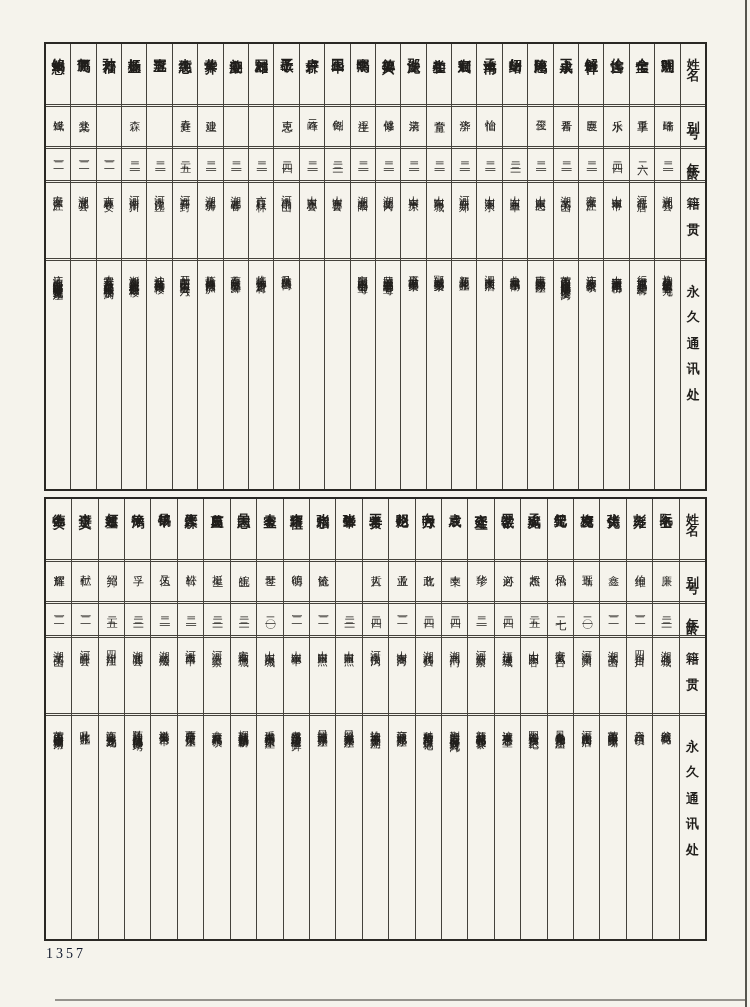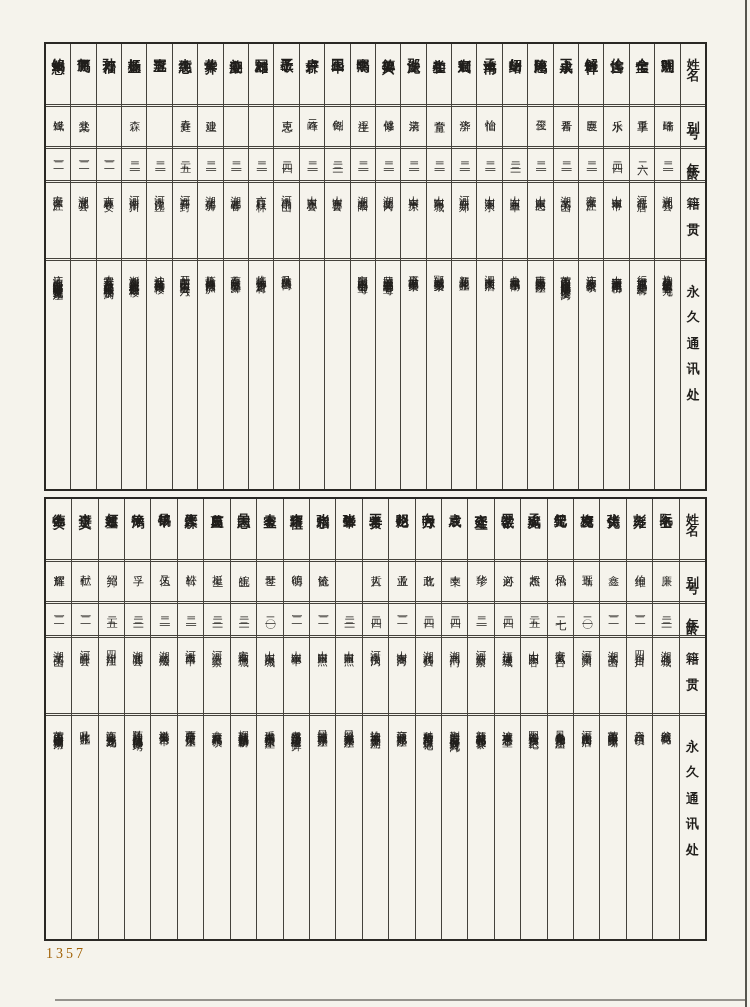--- a/index.html
+++ b/index.html
@@ -50,21 +50,21 @@
   .header-col .cell span{font-weight:700;font-size:13px;}
   .header-col .c-name span{letter-spacing:10px;}
   .header-col .c-alias span{letter-spacing:6px;}
   .header-col .c-age span{letter-spacing:3px;}
   .header-col .c-origin span{letter-spacing:26px;}
   .header-col .c-address{padding-top:12px;}
   .header-col .c-address span{letter-spacing:26px;}
 
   .page-number{
     position:absolute;left:46px;top:946px;
-    font-size:14px;letter-spacing:3px;color:#a16207;
+    font-size:14px;letter-spacing:3px;color:#0f172a;
   }
 </style>
 </head>
 <body>
 
 <div class="roster" id="table-0">
     <div class="col header-col">
       <div class="cell c-name">
         <span>姓名</span>
       </div>

